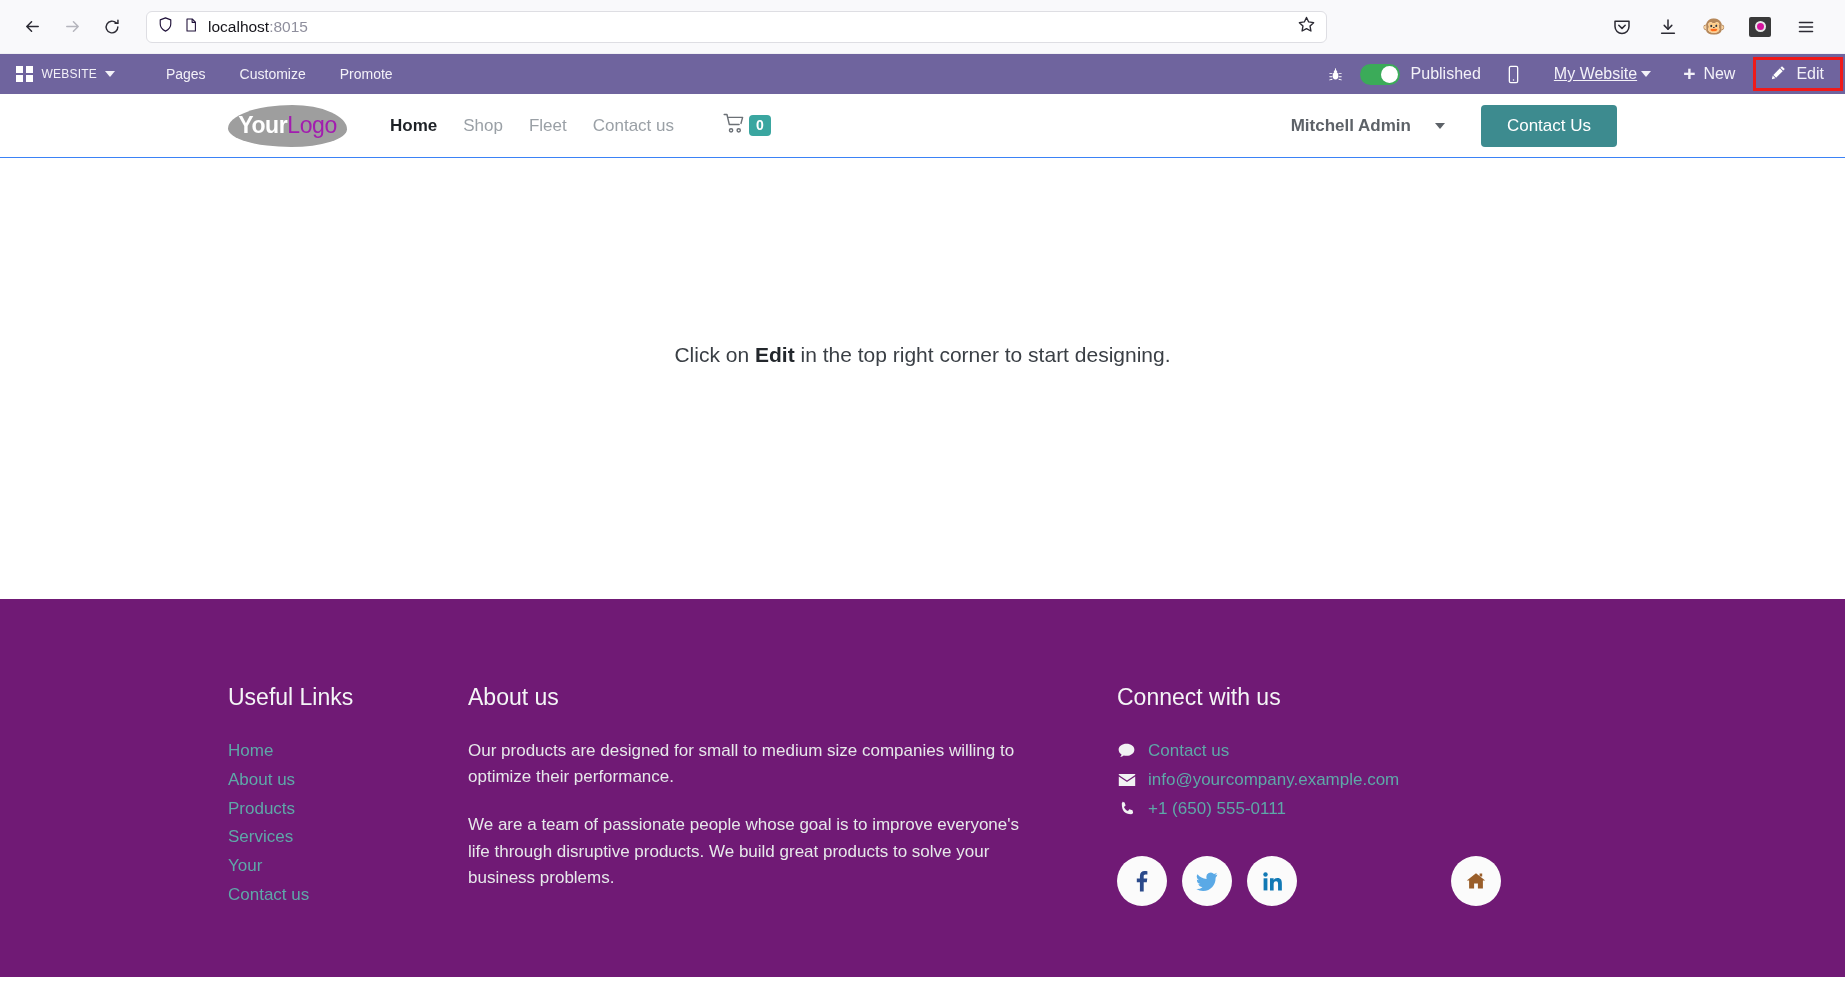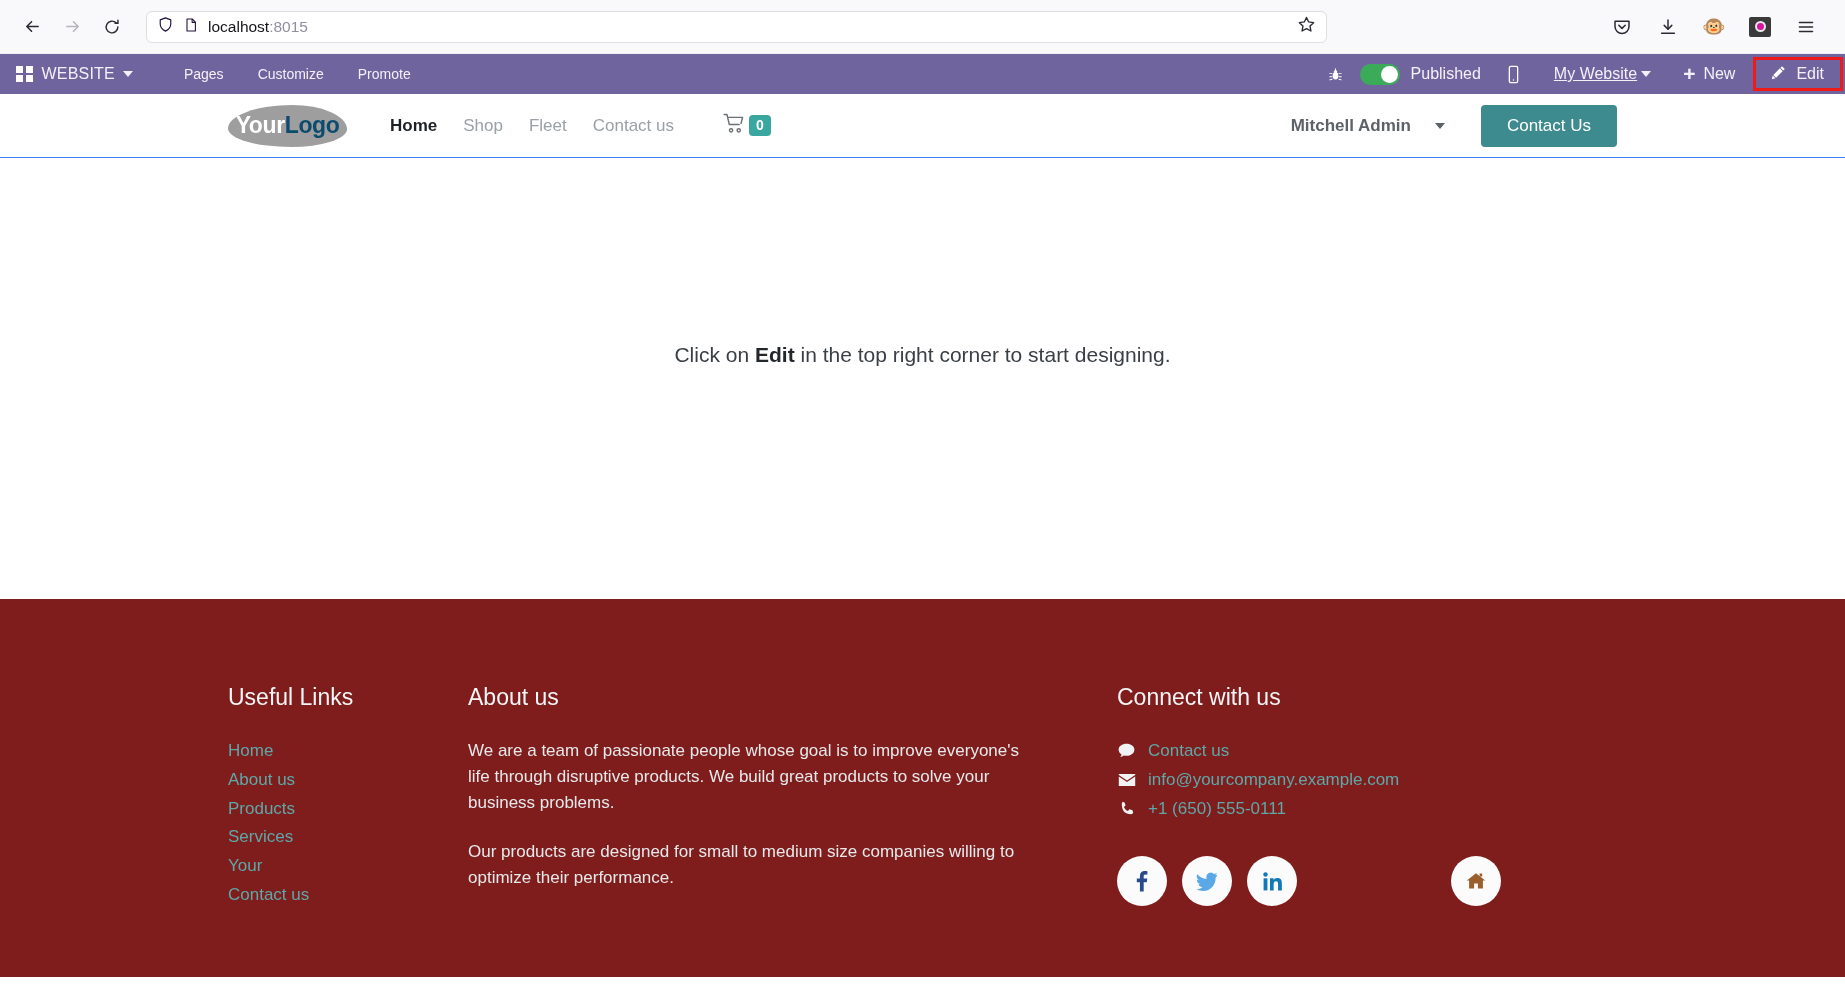--- a/index.html
+++ b/index.html
@@ -62,21 +62,21 @@
   }
   .odoo-left { display: flex; align-items: center; }
   .apps-grid {
     display: grid; grid-template-columns: 1fr 1fr;
     gap: 2.5px; margin: 0 9px 0 16px;
   }
   .apps-grid i {
     width: 7px; height: 7px; background: #ffffff; display: block;
   }
   .odoo-brand {
-    font-size: 16px; letter-spacing: .2px;
+    font-size: 12px; letter-spacing: .2px;
     display: flex; align-items: center; gap: 8px; cursor: pointer;
     padding-right: 4px;
   }
   .caret {
     width: 0; height: 0;
     border-left: 5px solid transparent; border-right: 5px solid transparent;
     border-top: 6px solid currentColor; display: inline-block;
   }
   .odoo-menu {
     display: flex; align-items: center; gap: 0; margin-left: 30px;
@@ -130,21 +130,21 @@
     background: #9e9e9e;
     border-radius: 54% 46% 47% 53% / 56% 58% 42% 44%;
   }
   .logo .txt {
     position: absolute; inset: 0;
     display: flex; align-items: center; justify-content: center;
     font-size: 23px; color: #ffffff; letter-spacing: -.4px;
     font-family: "Liberation Sans", sans-serif;
   }
   .logo .txt b { font-weight: 700; }
-  .logo .txt span { font-weight: 700; color: #0c4a6e; }
+  .logo .txt span { font-weight: 400; color: #a21caf; }
   .site-nav { display: flex; align-items: center; gap: 0; }
   .site-nav a {
     font-size: 17px; color: #9aa0a6; text-decoration: none;
     padding: 6px 13px; cursor: pointer; white-space: nowrap;
   }
   .site-nav a.active { color: #1d2126; font-weight: 700; }
   .cart-wrap {
     display: flex; align-items: center; margin-left: 36px; cursor: pointer; gap: 3px;
   }
   .cart-badge {
@@ -175,21 +175,21 @@
     font-size: 42px; color: #1f2328; font-weight: 400; letter-spacing: -.3px;
   }
   .welcome b { font-weight: 700; }
   .subtext {
     font-size: 21px; color: #3a3f45; margin-top: 25px; font-weight: 400;
   }
   .subtext b { font-weight: 700; color: #23272c; }
 
   
   .footer {
-    background: #7f1d1d; flex: 1; height: 378px;
+    background: #701a75; flex: 1; height: 378px;
     padding: 85px 228px 0 228px;
     display: flex;
   }
   .col-links { width: 240px; flex: 0 0 auto; }
   .col-about { width: 560px; flex: 0 0 auto; }
   .col-connect { width: 500px; flex: 0 0 auto; margin-left: auto; }
   .f-title {
     font-size: 23px; color: #f4f5f6; font-weight: 400; margin-bottom: 27px;
   }
   .f-links { display: flex; flex-direction: column; gap: 3px; }
@@ -410,22 +410,22 @@
       <a>About us</a>
       <a>Products</a>
       <a>Services</a>
       <a>Your</a>
       <a>Contact us</a>
     </div>
   </div>
 
   <div class="col-about">
     <div class="f-title">About us</div>
+    <div class="f-para">Our products are designed for small to medium size companies willing to optimize their performance.</div>
     <div class="f-para">We are a team of passionate people whose goal is to improve everyone's life through disruptive products. We build great products to solve your business problems.</div>
-    <div class="f-para">Our products are designed for small to medium size companies willing to optimize their performance.</div>
   </div>
 
   <div class="col-connect">
     <div class="f-title">Connect with us</div>
     <div class="contact-list">
       <div class="contact-row">
         <span class="ci">
           <svg width="17" height="15" viewBox="0 0 18 16" fill="currentColor">
               <path d="M9 .9C4.3.9.6 3.7.6 7.2c0 2 1.2 3.8 3.1 5-.2 1-.8 2-1.6 2.8 1.6-.2 3-.8 4-1.6.9.2 1.9.3 2.9.3 4.7 0 8.4-2.8 8.4-6.5S13.7.9 9 .9z"></path>
             </svg>

